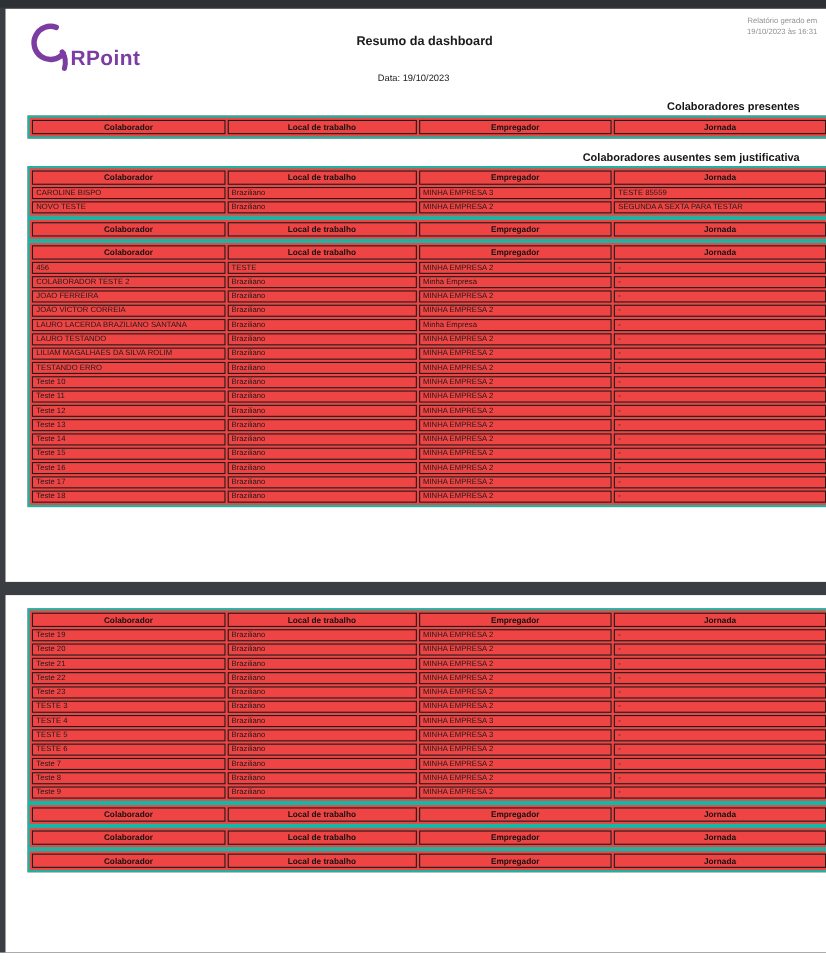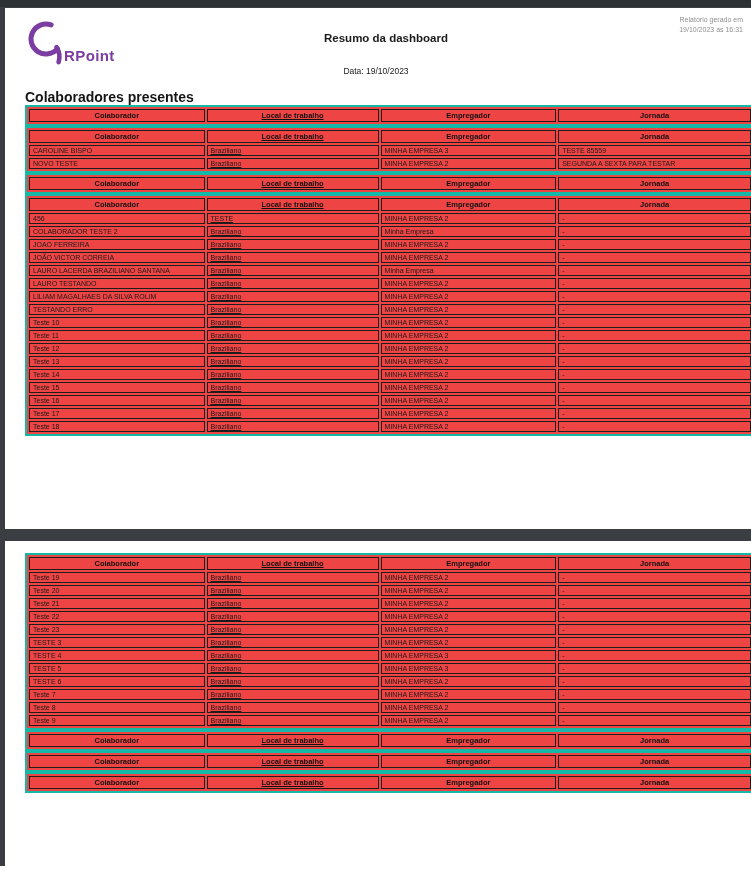--- a/index.html
+++ b/index.html
@@ -36,21 +36,21 @@
 
   
   .logo {
     position: absolute;
     left: 22px;
     top: 10px;
     display: flex;
     align-items: flex-end;
   }
   .logo-text {
-    font-size: 15px;
+    font-size: 19px;
     font-weight: bold;
     letter-spacing: 0.4px;
     margin-left: -7px;
     margin-bottom: 6px;
   }
   .gen-info {
     position: absolute;
     top: 7px;
     right: 8px;
     text-align: right;
@@ -73,22 +73,22 @@
     top: 58px;
     left: 0; right: 4px;
     text-align: center;
     font-size: 8.5px;
     color: #222;
   }
 
   
   .sec-title {
     margin: 12px 24px 2px 20px;
-    text-align: left;
-    font-size: 14px;
+    text-align: right;
+    font-size: 10px;
     line-height: 11px;
     font-weight: bold;
     color: #151515;
   }
   .first-title { margin-top: 84px; }
   .cont-table { margin-top: 12px !important; }
   table.tbl {
     margin: 0 24px 0 20px;
     width: 730px;
     table-layout: fixed;
@@ -111,21 +111,21 @@
     color: #111;
   }
   table.tbl td {
     font-size: 7px;
     line-height: 7px;
     text-align: left;
     padding: 1px 3px;
     color: #1a1a1a;
   }
   table.tbl th:nth-child(1), table.tbl td:nth-child(1) { width: 24.5%; }
-  table.tbl th:nth-child(2), table.tbl td:nth-child(2) { width: 24%; text-decoration: underline;   }
+  table.tbl th:nth-child(2), table.tbl td:nth-child(2) { width: 24%;   }
   table.tbl th:nth-child(3), table.tbl td:nth-child(3) { width: 24.5%; }
   table.tbl th:nth-child(4), table.tbl td:nth-child(4) { width: 27%;   }
 </style>
 </head>
 <body>
 
 <div class="viewer">
   <div class="topstrip"></div>
 
   <div class="page page-1">
@@ -154,20 +154,21 @@
           <tr>
             <th>Colaborador</th>
             <th>Local de trabalho</th>
             <th>Empregador</th>
             <th>Jornada</th>
           </tr>
         </thead>
         <tbody></tbody>
       </table>
 
+    <div class="sec-title">Colaboradores ausentes sem justificativa</div>
     <table class="tbl">
         <thead>
           <tr>
             <th>Colaborador</th>
             <th>Local de trabalho</th>
             <th>Empregador</th>
             <th>Jornada</th>
           </tr>
         </thead>
         <tbody>

